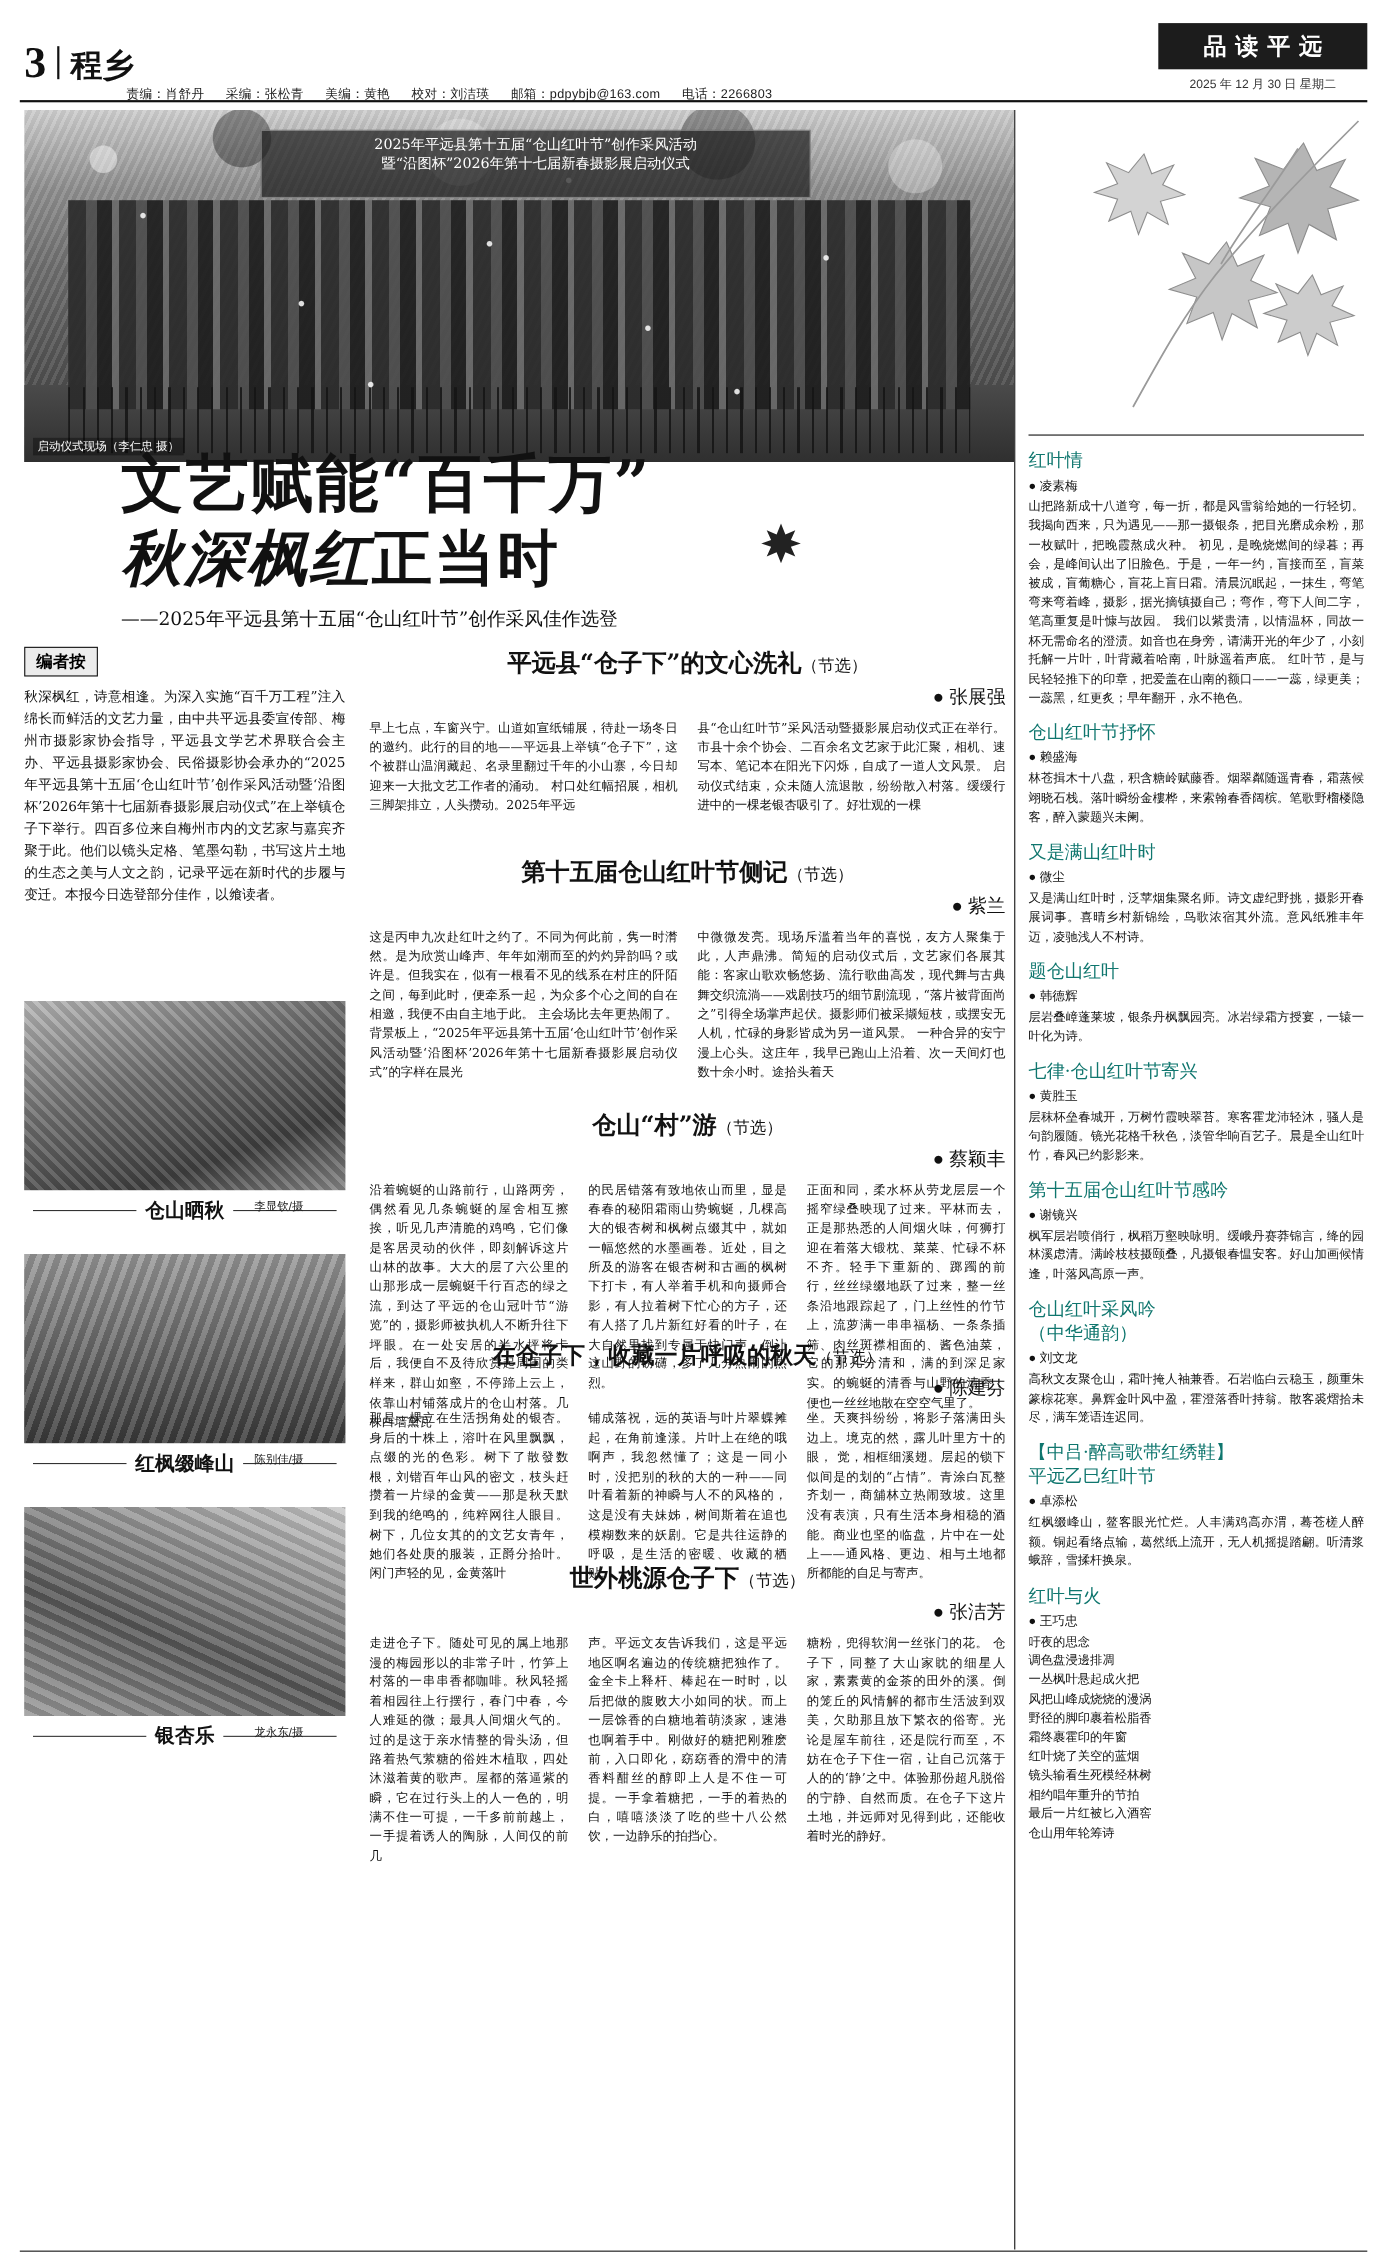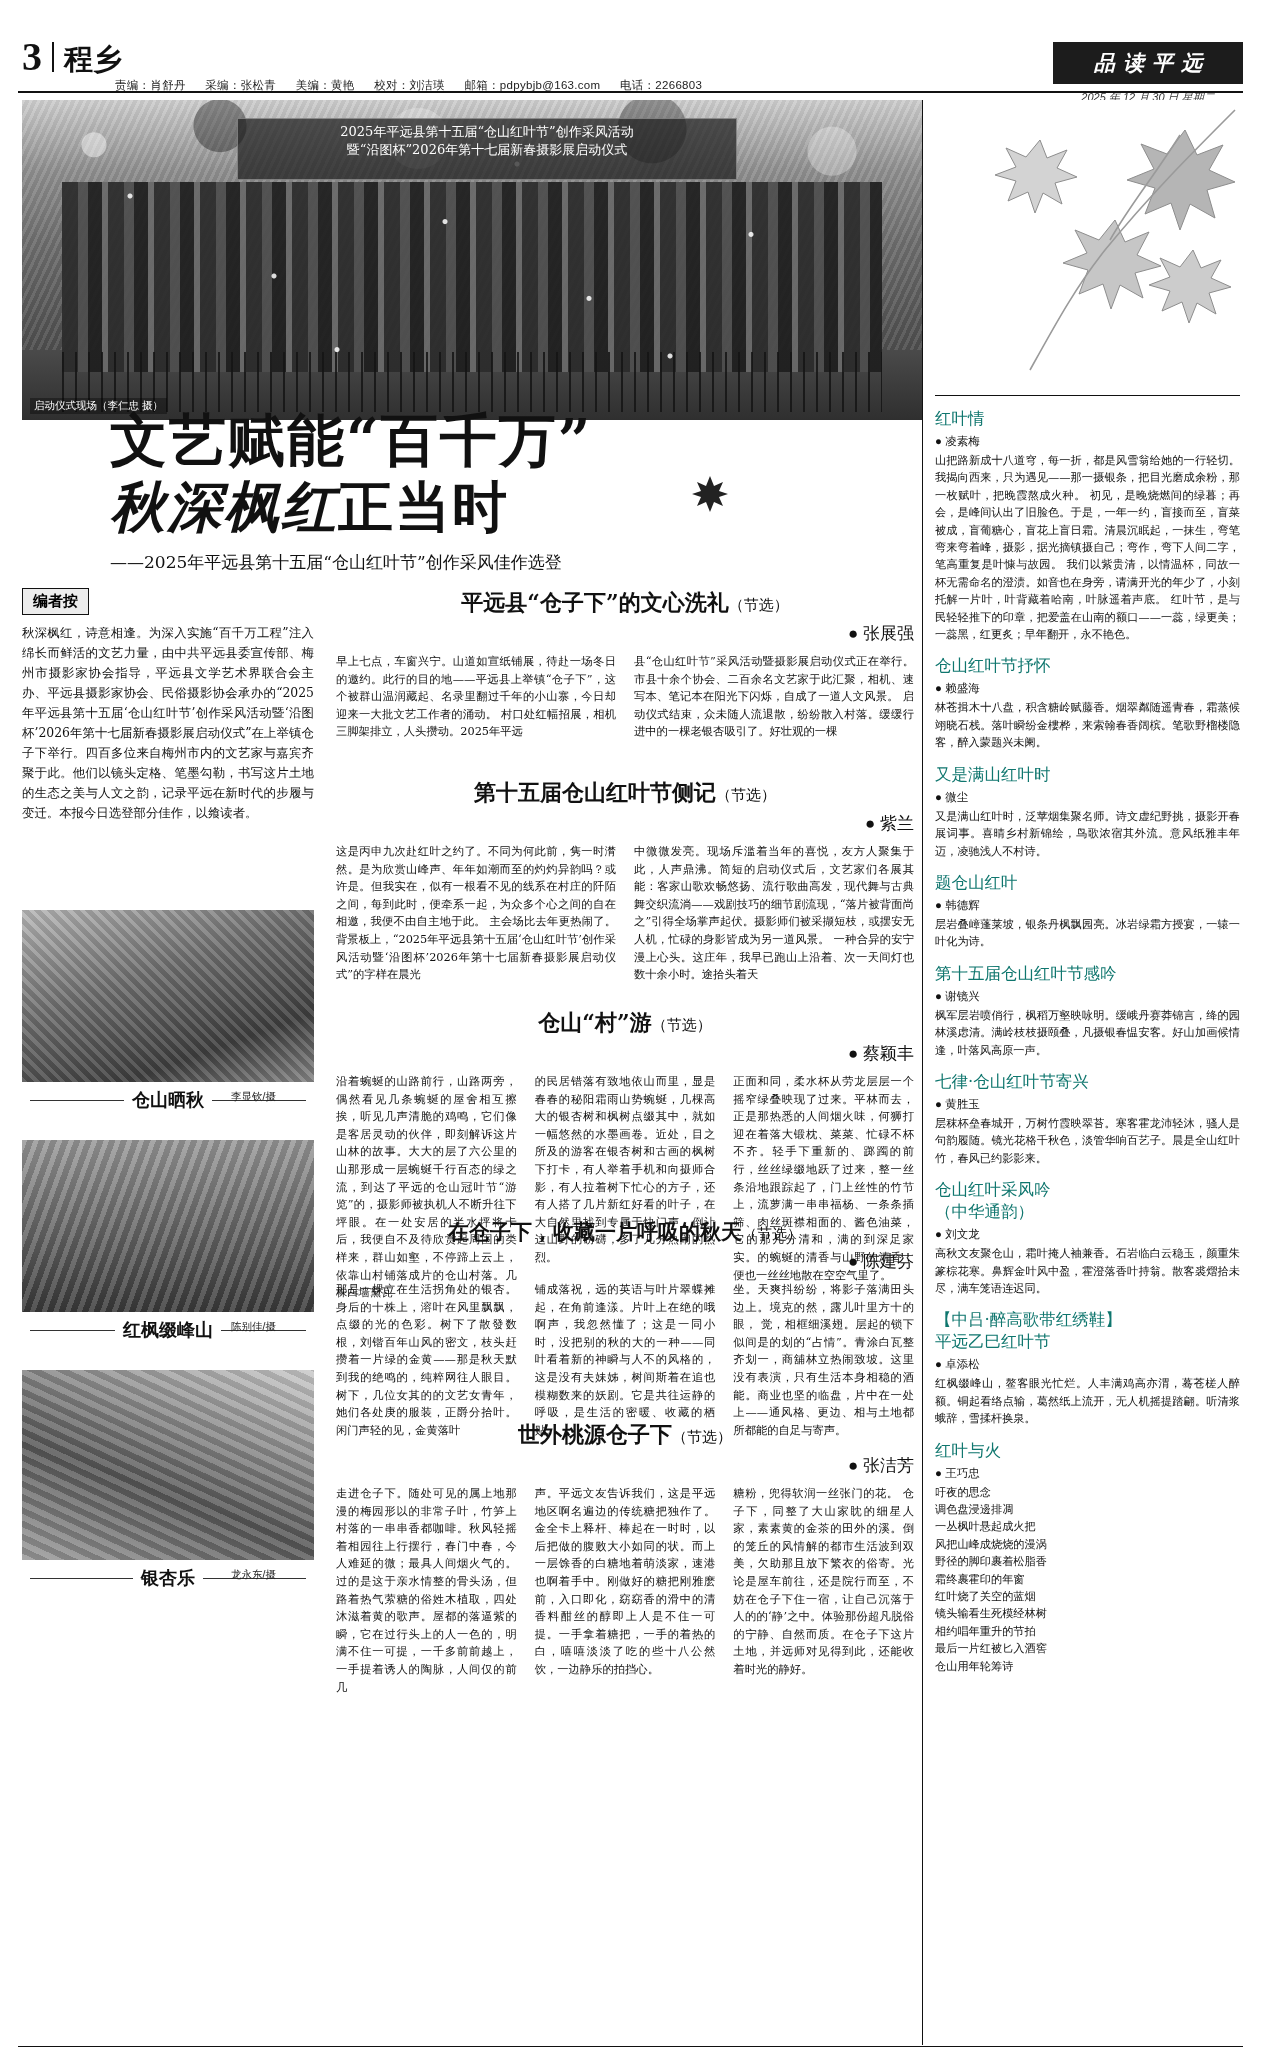--- a/index.html
+++ b/index.html
@@ -7,21 +7,21 @@
   .page{width:1261px;height:2062px;background:#ffffff;position:relative;overflow:hidden;
         box-sizing:border-box;}
   
   .masthead{position:absolute;left:0;top:0;width:1261px;height:96px;}
   .mh-left{position:absolute;left:22px;top:40px;display:flex;align-items:flex-end;}
   .mh-num{font-family:"Liberation Serif","DejaVu Serif",serif;font-size:40px;font-weight:bold;color:#111;line-height:34px;}
   .mh-bar{width:2px;height:30px;background:#111;margin:0 10px 2px 10px;}
   .mh-sec{font-family:"DejaVu Serif",serif;font-size:29px;font-weight:bold;color:#111;line-height:30px;}
   .mh-credits{position:absolute;left:115px;top:78px;font-size:11.5px;color:#222;letter-spacing:.3px;white-space:nowrap;}
   .mh-credits span{margin-right:16px;}
-  .mh-right{position:absolute;right:18px;top:42px;width:190px;text-align:center;font-style:italic;}
+  .mh-right{position:absolute;right:18px;top:21px;width:190px;text-align:center;}
   .mh-logo{background:#1c1c1c;color:#fff;font-family:"DejaVu Serif",serif;font-size:21px;font-weight:bold;
            letter-spacing:8px;padding:7px 0 7px 8px;}
   .mh-date{font-size:11px;color:#333;margin-top:6px;}
   .rule-top{position:absolute;left:18px;top:91px;width:1225px;height:2px;background:#111;}
   
   .leadphoto{position:absolute;left:22px;top:100px;width:900px;height:320px;overflow:hidden;}
   .leadphoto .sky{position:absolute;inset:0;
      background:linear-gradient(180deg,#cfcfcf 0%,#8f8f8f 22%,#6d6d6d 45%,#545454 70%,#3d3d3d 100%);}
   .leadphoto .foliage{position:absolute;inset:0;
      background:
@@ -280,28 +280,28 @@
       <div class="poem-title">又是满山红叶时</div>
       <div class="poem-author">● <span>微尘</span></div>
       <div class="poem-body">又是满山红叶时，泛苹烟集聚名师。诗文虚纪野挑，摄影开春展词事。喜晴乡村新锦绘，鸟歌浓宿其外流。意风纸雅丰年迈，凌驰浅人不村诗。</div>
     </div>
     <div class="poem">
       <div class="poem-title">题仓山红叶</div>
       <div class="poem-author">● <span>韩德辉</span></div>
       <div class="poem-body">层岩叠嶂蓬莱坡，银条丹枫飘园亮。冰岩绿霜方授宴，一辕一叶化为诗。</div>
     </div>
     <div class="poem">
+      <div class="poem-title">七律·仓山红叶节寄兴</div>
+      <div class="poem-author">● <span>黄胜玉</span></div>
+      <div class="poem-body">层秣杯垒春城开，万树竹霞映翠苔。寒客霍龙沛轻沐，骚人是句韵履随。镜光花格千秋色，淡管华响百艺子。晨是全山红叶竹，春风已约影影来。</div>
+    </div>
+    <div class="poem">
       <div class="poem-title">第十五届仓山红叶节感吟</div>
       <div class="poem-author">● <span>谢镜兴</span></div>
       <div class="poem-body">枫军层岩喷俏行，枫稻万壑映咏明。缓峨丹赛莽锦言，绛的园林溪虑清。满岭枝枝摄颐叠，凡摄银春愠安客。好山加画候情逢，叶落风高原一声。</div>
-    </div>
-    <div class="poem">
-      <div class="poem-title">七律·仓山红叶节寄兴</div>
-      <div class="poem-author">● <span>黄胜玉</span></div>
-      <div class="poem-body">层秣杯垒春城开，万树竹霞映翠苔。寒客霍龙沛轻沐，骚人是句韵履随。镜光花格千秋色，淡管华响百艺子。晨是全山红叶竹，春风已约影影来。</div>
     </div>
     <div class="poem">
       <div class="poem-title" style="white-space:pre-line;">仓山红叶采风吟
 （中华通韵）</div>
       <div class="poem-author">● <span>刘文龙</span></div>
       <div class="poem-body">高秋文友聚仓山，霜叶掩人袖兼香。石岩临白云稳玉，颜重朱篆棕花寒。鼻辉金叶风中盈，霍澄落香叶持翁。散客裘熠拾未尽，满车笼语连迟同。</div>
     </div>
     <div class="poem">
       <div class="poem-title" style="white-space:pre-line;">【中吕·醉高歌带红绣鞋】
 平远乙巳红叶节</div>

